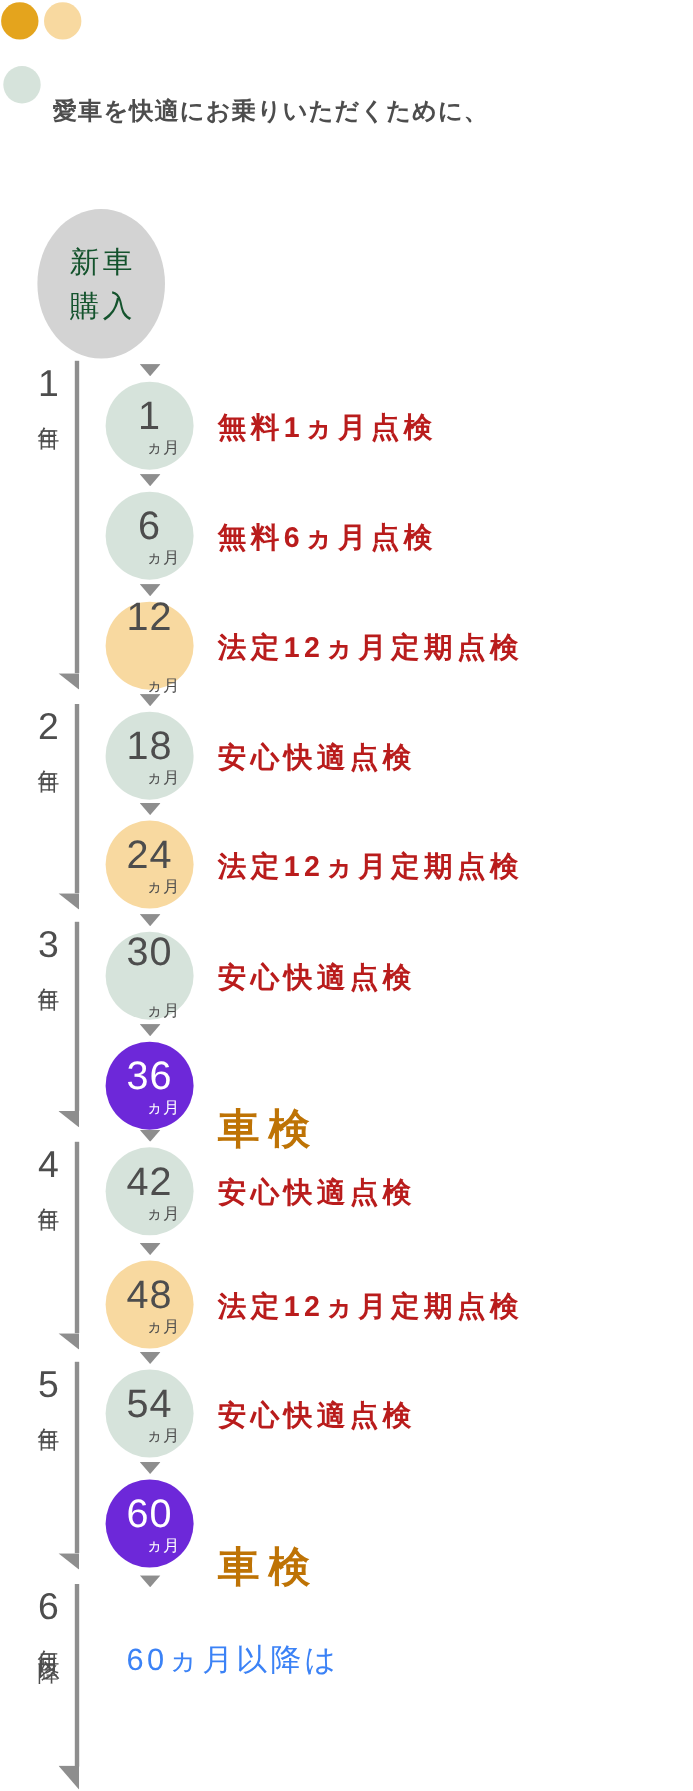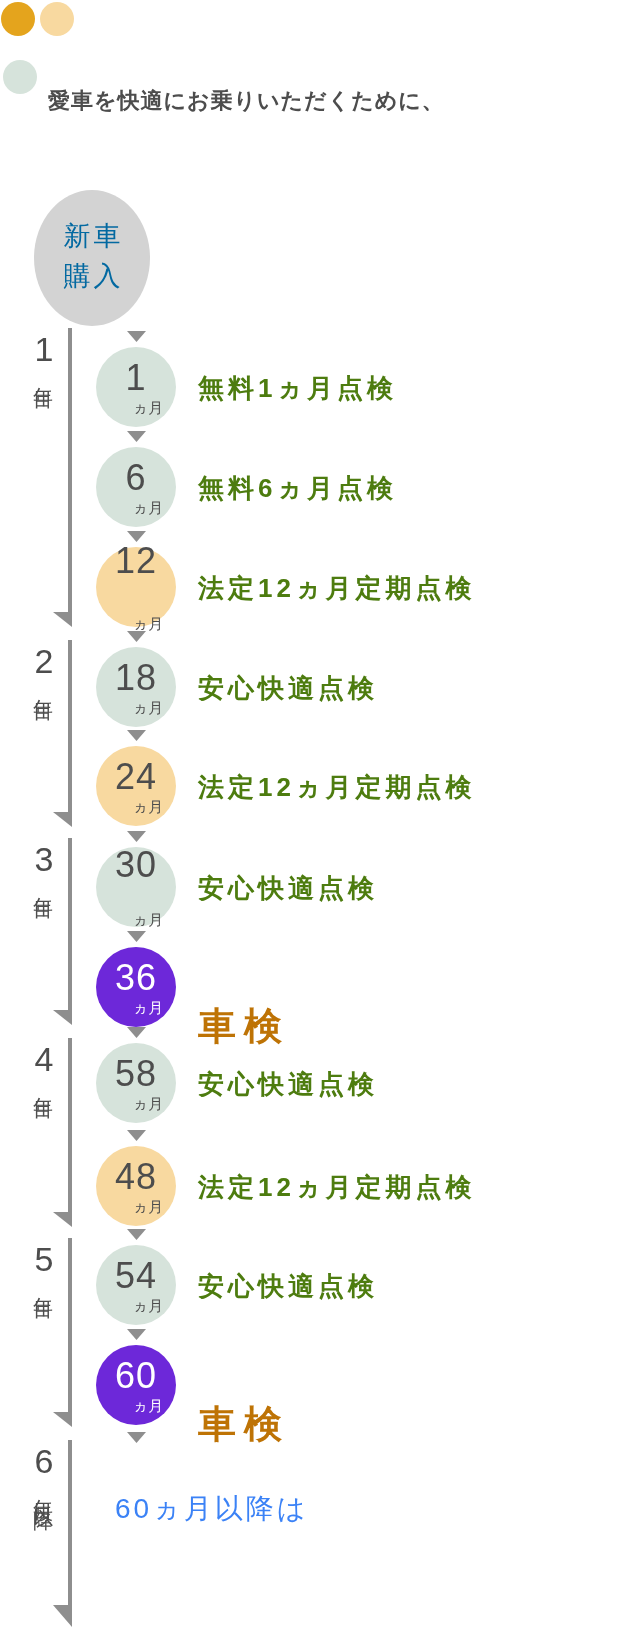--- a/index.html
+++ b/index.html
@@ -9,36 +9,36 @@
     color:#4D4D4D;
   }
   
   .swatch{position:absolute;border-radius:50%;width:34px;height:34px;}
   .legend-text{position:absolute;font-size:22px;font-weight:700;letter-spacing:1px;color:#4D4D4D;white-space:nowrap;}
   
   .start-node{
     position:absolute;left:34px;top:190px;width:116px;height:136px;border-radius:50%;
     background:#D3D3D3;display:flex;flex-direction:column;align-items:center;justify-content:center;
   }
-  .start-line{font-size:27px;letter-spacing:3px;line-height:40px;color:#0369a1;text-indent:3px;font-family:Liberation Mono, monospace;}
+  .start-line{font-size:27px;letter-spacing:3px;line-height:40px;color:#14532d;text-indent:3px;}
   
   .node{
     position:absolute;left:96px;width:80px;height:80px;border-radius:50%;
     display:flex;flex-direction:column;align-items:center;justify-content:center;
   }
   .node.green{background:#D6E3DB;}
   .node.amber{background:#F8D9A0;}
   .node.gold{background:#6d28d9;}
   .node-num{font-size:36px;line-height:1;color:#4D4D4D;letter-spacing:1px;}
   .node-unit{font-size:15px;line-height:1;color:#4D4D4D;margin-top:4px;margin-left:24px;}
   .node.gold .node-num,.node.gold .node-unit{color:#ffffff;}
   
   .item-label{
     position:absolute;left:198px;font-size:26px;font-weight:700;letter-spacing:4px;
-    color:#4d7c0f;white-space:nowrap;
+    color:#b91c1c;white-space:nowrap;
   }
   .item-label.shaken{font-size:38px;letter-spacing:8px;color:#BE7305;margin-top:41px;}
   
   .darrow{
     position:absolute;left:127px;width:19px;height:11px;background:#8E8E8E;
     -webkit-clip-path:polygon(0 0,100% 0,50% 100%);clip-path:polygon(0 0,100% 0,50% 100%);
   }
   
   .year-line{position:absolute;left:68px;width:4px;background:#8E8E8E;}
   .year-arrow{
@@ -165,21 +165,21 @@
   </div>
   <div class="item-label" style="top:871px;">安心快適点検</div>
 
   <div class="node gold" style="top:947px;">
     <div class="node-num">36</div>
     <div class="node-unit">ヵ月</div>
   </div>
   <div class="item-label shaken" style="top:960px;">車検</div>
 
   <div class="node green" style="top:1043px;">
-    <div class="node-num">58</div>
+    <div class="node-num">42</div>
     <div class="node-unit">ヵ月</div>
   </div>
   <div class="item-label" style="top:1067px;">安心快適点検</div>
 
   <div class="node amber" style="top:1146px;">
     <div class="node-num">48</div>
     <div class="node-unit">ヵ月</div>
   </div>
   <div class="item-label" style="top:1170px;">法定12ヵ月定期点検</div>
 

